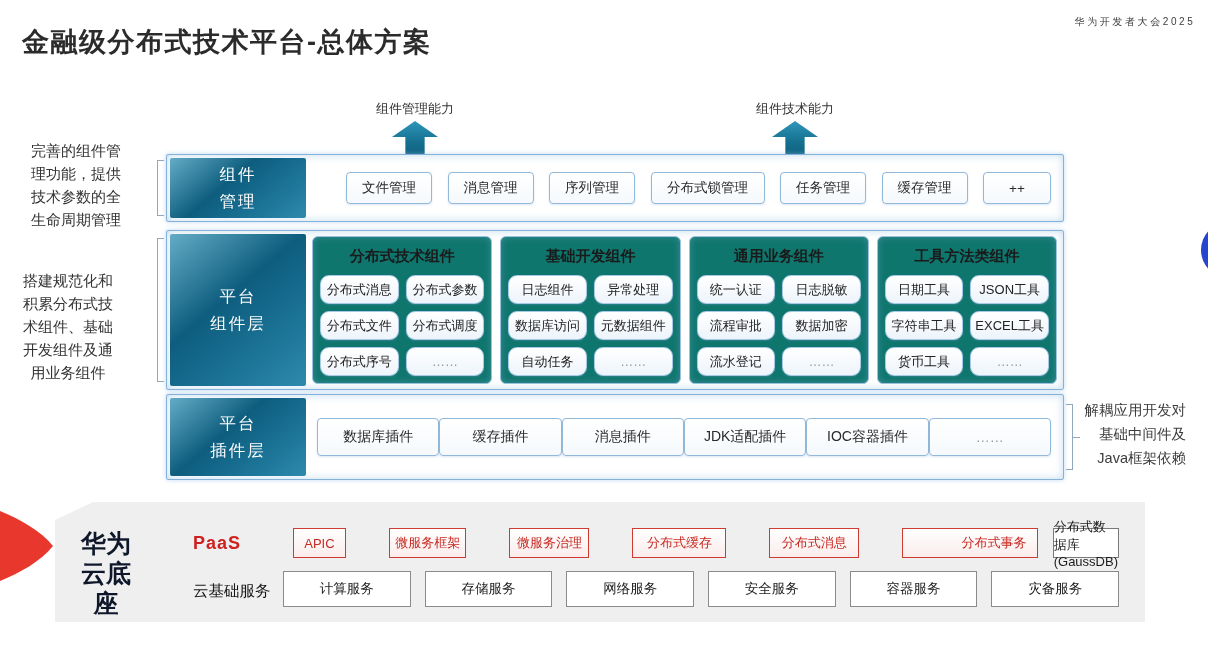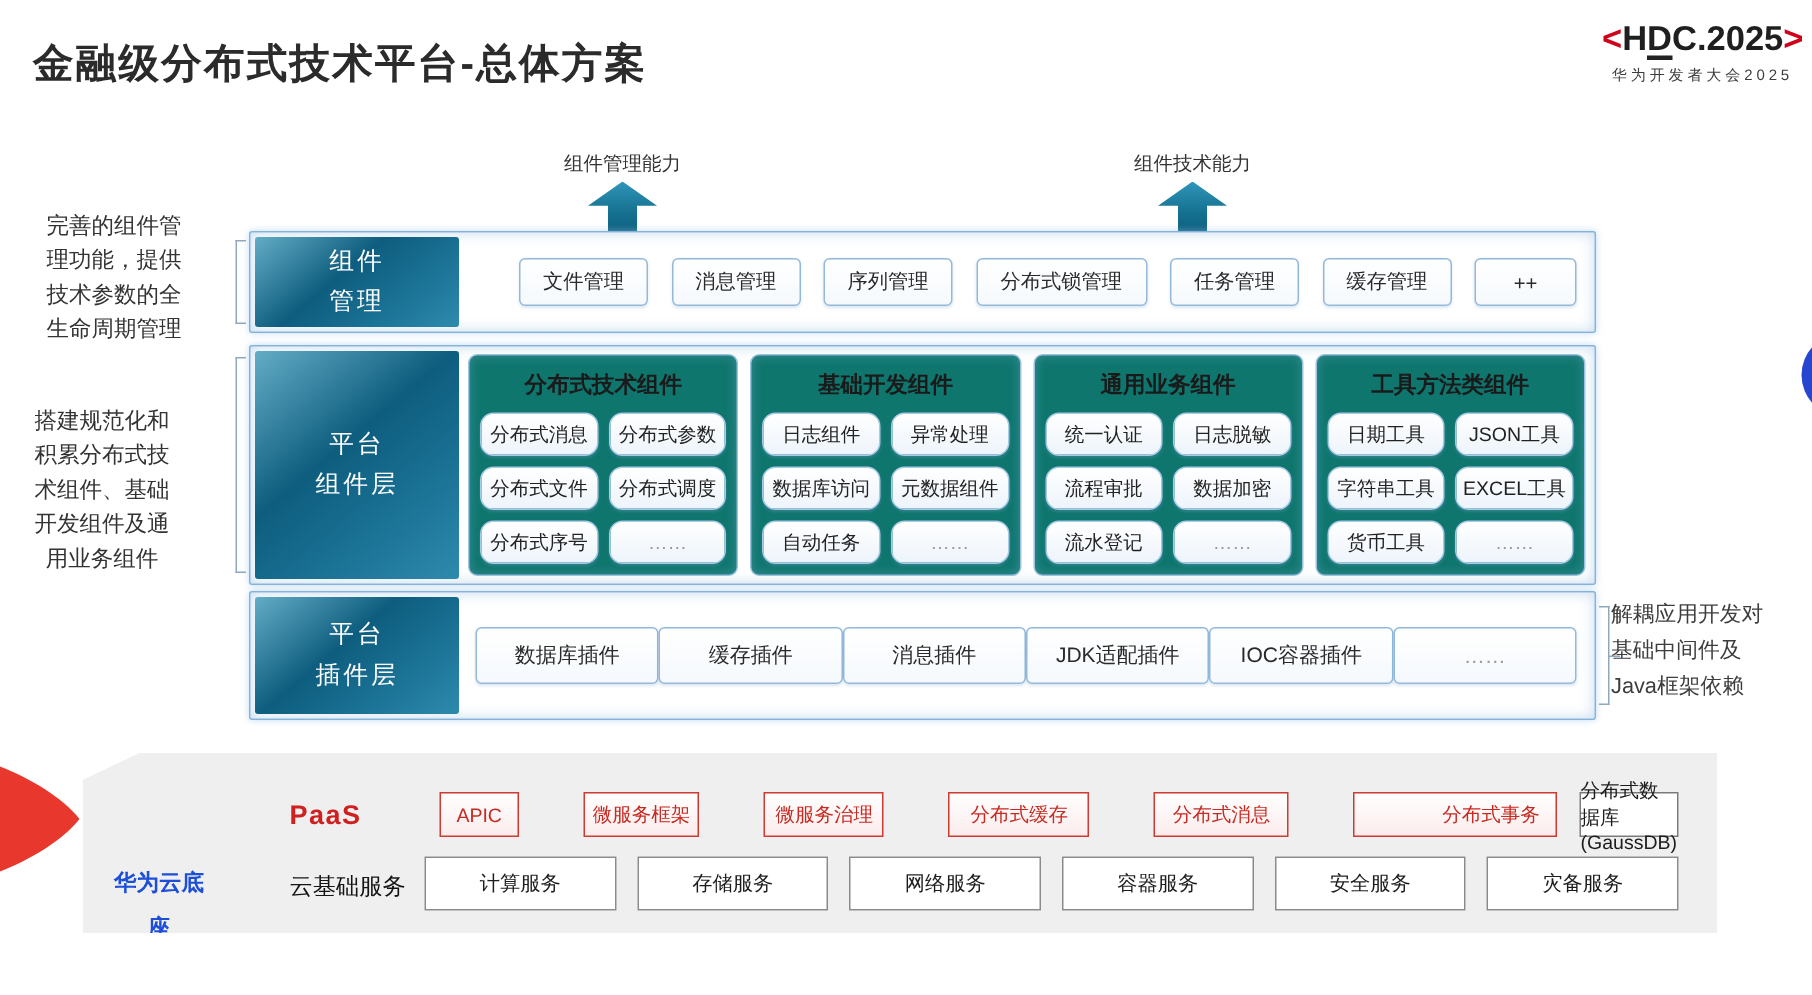--- a/index.html
+++ b/index.html
@@ -20,21 +20,21 @@
   #arrow-tech{left:715px;top:100px;}
   .cap-label{font-size:13px;color:#333;}
   .arrow-shape{width:46px;height:35px;margin:3px auto 0;
     background:linear-gradient(180deg,#2f96ba 0%,#15708f 60%,#0f5f7f 100%);
     clip-path:polygon(50% 0,100% 46%,71% 46%,71% 100%,29% 100%,29% 46%,0 46%);}
 
   
   .note{position:absolute;color:#333;font-size:15px;line-height:23px;text-align:center;}
   #note-mgmt{left:30px;top:139px;width:92px;}
   #note-build{left:22px;top:269px;width:92px;}
-  #note-decouple{position:absolute;left:1074px;top:398px;width:112px;font-size:14.5px;line-height:24px;color:#3d3d3d;text-align:left;}
+  #note-decouple{position:absolute;left:1074px;top:398px;width:112px;font-size:14.5px;line-height:24px;color:#3d3d3d;text-align:right;}
 
   
   .lbrak{position:absolute;left:157px;width:6px;border:1px solid #8fa8bf;border-right:none;}
   #lbrak1{top:160px;height:54px;}
   #lbrak2{top:238px;height:142px;}
   .rbrak{position:absolute;left:1066px;top:404px;width:6px;height:64px;border:1px solid #8fa8bf;border-left:none;}
   .rbrak::after{content:'';position:absolute;right:-8px;top:50%;width:8px;height:1px;background:#8fa8bf;}
 
   
   .row{position:absolute;left:166px;width:896px;background:#fff;border:1px solid #85b2d8;border-radius:2px;
@@ -65,22 +65,22 @@
         box-shadow:0 1px 2px rgba(120,160,200,.3);}
   .dots{color:#9a9a9a !important;}
 
   .items3{position:absolute;left:150px;right:12px;top:0;bottom:0;display:flex;align-items:center;justify-content:space-between;}
   .items3 .box{width:127px;height:36px;font-size:14px;}
 
   
   #foundation{position:absolute;left:55px;top:502px;width:1090px;height:120px;background:#efefef;
     clip-path:polygon(0 18px,38px 0,100% 0,100% 100%,0 100%);}
   .red-wedge{position:absolute;left:0;top:506px;width:56px;height:80px;}
-  .fnd-label{position:absolute;left:19px;top:26px;width:64px;font-size:15px;font-weight:800;color:#1d4ed8;
-             line-height:30px;text-align:center;margin-top:46px;}
+  .fnd-label{position:absolute;left:19px;top:26px;width:64px;font-size:25px;font-weight:800;color:#0f172a;
+             line-height:30px;text-align:center;}
   .paas-label{position:absolute;left:138px;top:31px;font-size:18px;font-weight:800;color:#cf2020;letter-spacing:1px;}
   .cloud-label{position:absolute;left:138px;top:79px;font-size:15.5px;color:#141414;}
   .paas-row{position:absolute;left:210px;right:26px;top:26px;height:30px;display:flex;gap:15px;}
   .redbox{border:1px solid #cf3b33;background:linear-gradient(180deg,#ffffff,#fbecec);color:#c72a22;
           font-size:13px;display:flex;align-items:center;justify-content:center;margin-left:28px;}
   .paas-row > div:nth-child(1){width:62px;}
   .paas-row > div:nth-child(2){width:92px;}
   .paas-row > div:nth-child(3){width:95px;}
   .paas-row > div:nth-child(4){width:112px;}
   .paas-row > div:nth-child(5){width:107px;}
@@ -94,21 +94,20 @@
   .blue-dot{position:absolute;left:1201px;top:222px;width:56px;height:56px;border-radius:50%;background:#2746cf;}
 </style>
 </head>
 <body>
 
 <div id="canvas">
 
   <div class="page-title">金融级分布式技术平台-总体方案</div>
 
   <div class="logo">
-    <div class="logo-main"><span class="logo-angle">&lt;</span><span>H</span><span class="logo-d">D</span><span>C.2025</span><span class="logo-angle">&gt;</span></div>
     <div class="logo-sub">华为开发者大会2025</div>
   </div>
 
   <div class="cap-arrow" id="arrow-mgmt">
     <div class="cap-label">组件管理能力</div>
     <div class="arrow-shape"></div>
   </div>
   <div class="cap-arrow" id="arrow-tech">
     <div class="cap-label">组件技术能力</div>
     <div class="arrow-shape"></div>
@@ -220,22 +219,22 @@
       <div class="redbox">微服务治理</div>
       <div class="redbox">分布式缓存</div>
       <div class="redbox">分布式消息</div>
       <div class="redbox">分布式事务</div>
       <div class="gausbox">分布式数据库 (GaussDB)</div>
     </div>
     <div class="cloud-row">
       <div class="graybox">计算服务</div>
       <div class="graybox">存储服务</div>
       <div class="graybox">网络服务</div>
+      <div class="graybox">安全服务</div>
       <div class="graybox">容器服务</div>
-      <div class="graybox">安全服务</div>
       <div class="graybox">灾备服务</div>
     </div>
   </div>
 
   <svg class="red-wedge" viewBox="0 0 56 80">
     <path d="M0 5 C20 13 41 25 53 40 C41 55 20 67 0 75 Z" fill="#e8382e"></path>
   </svg>
 
   <div class="blue-dot"></div>
 

